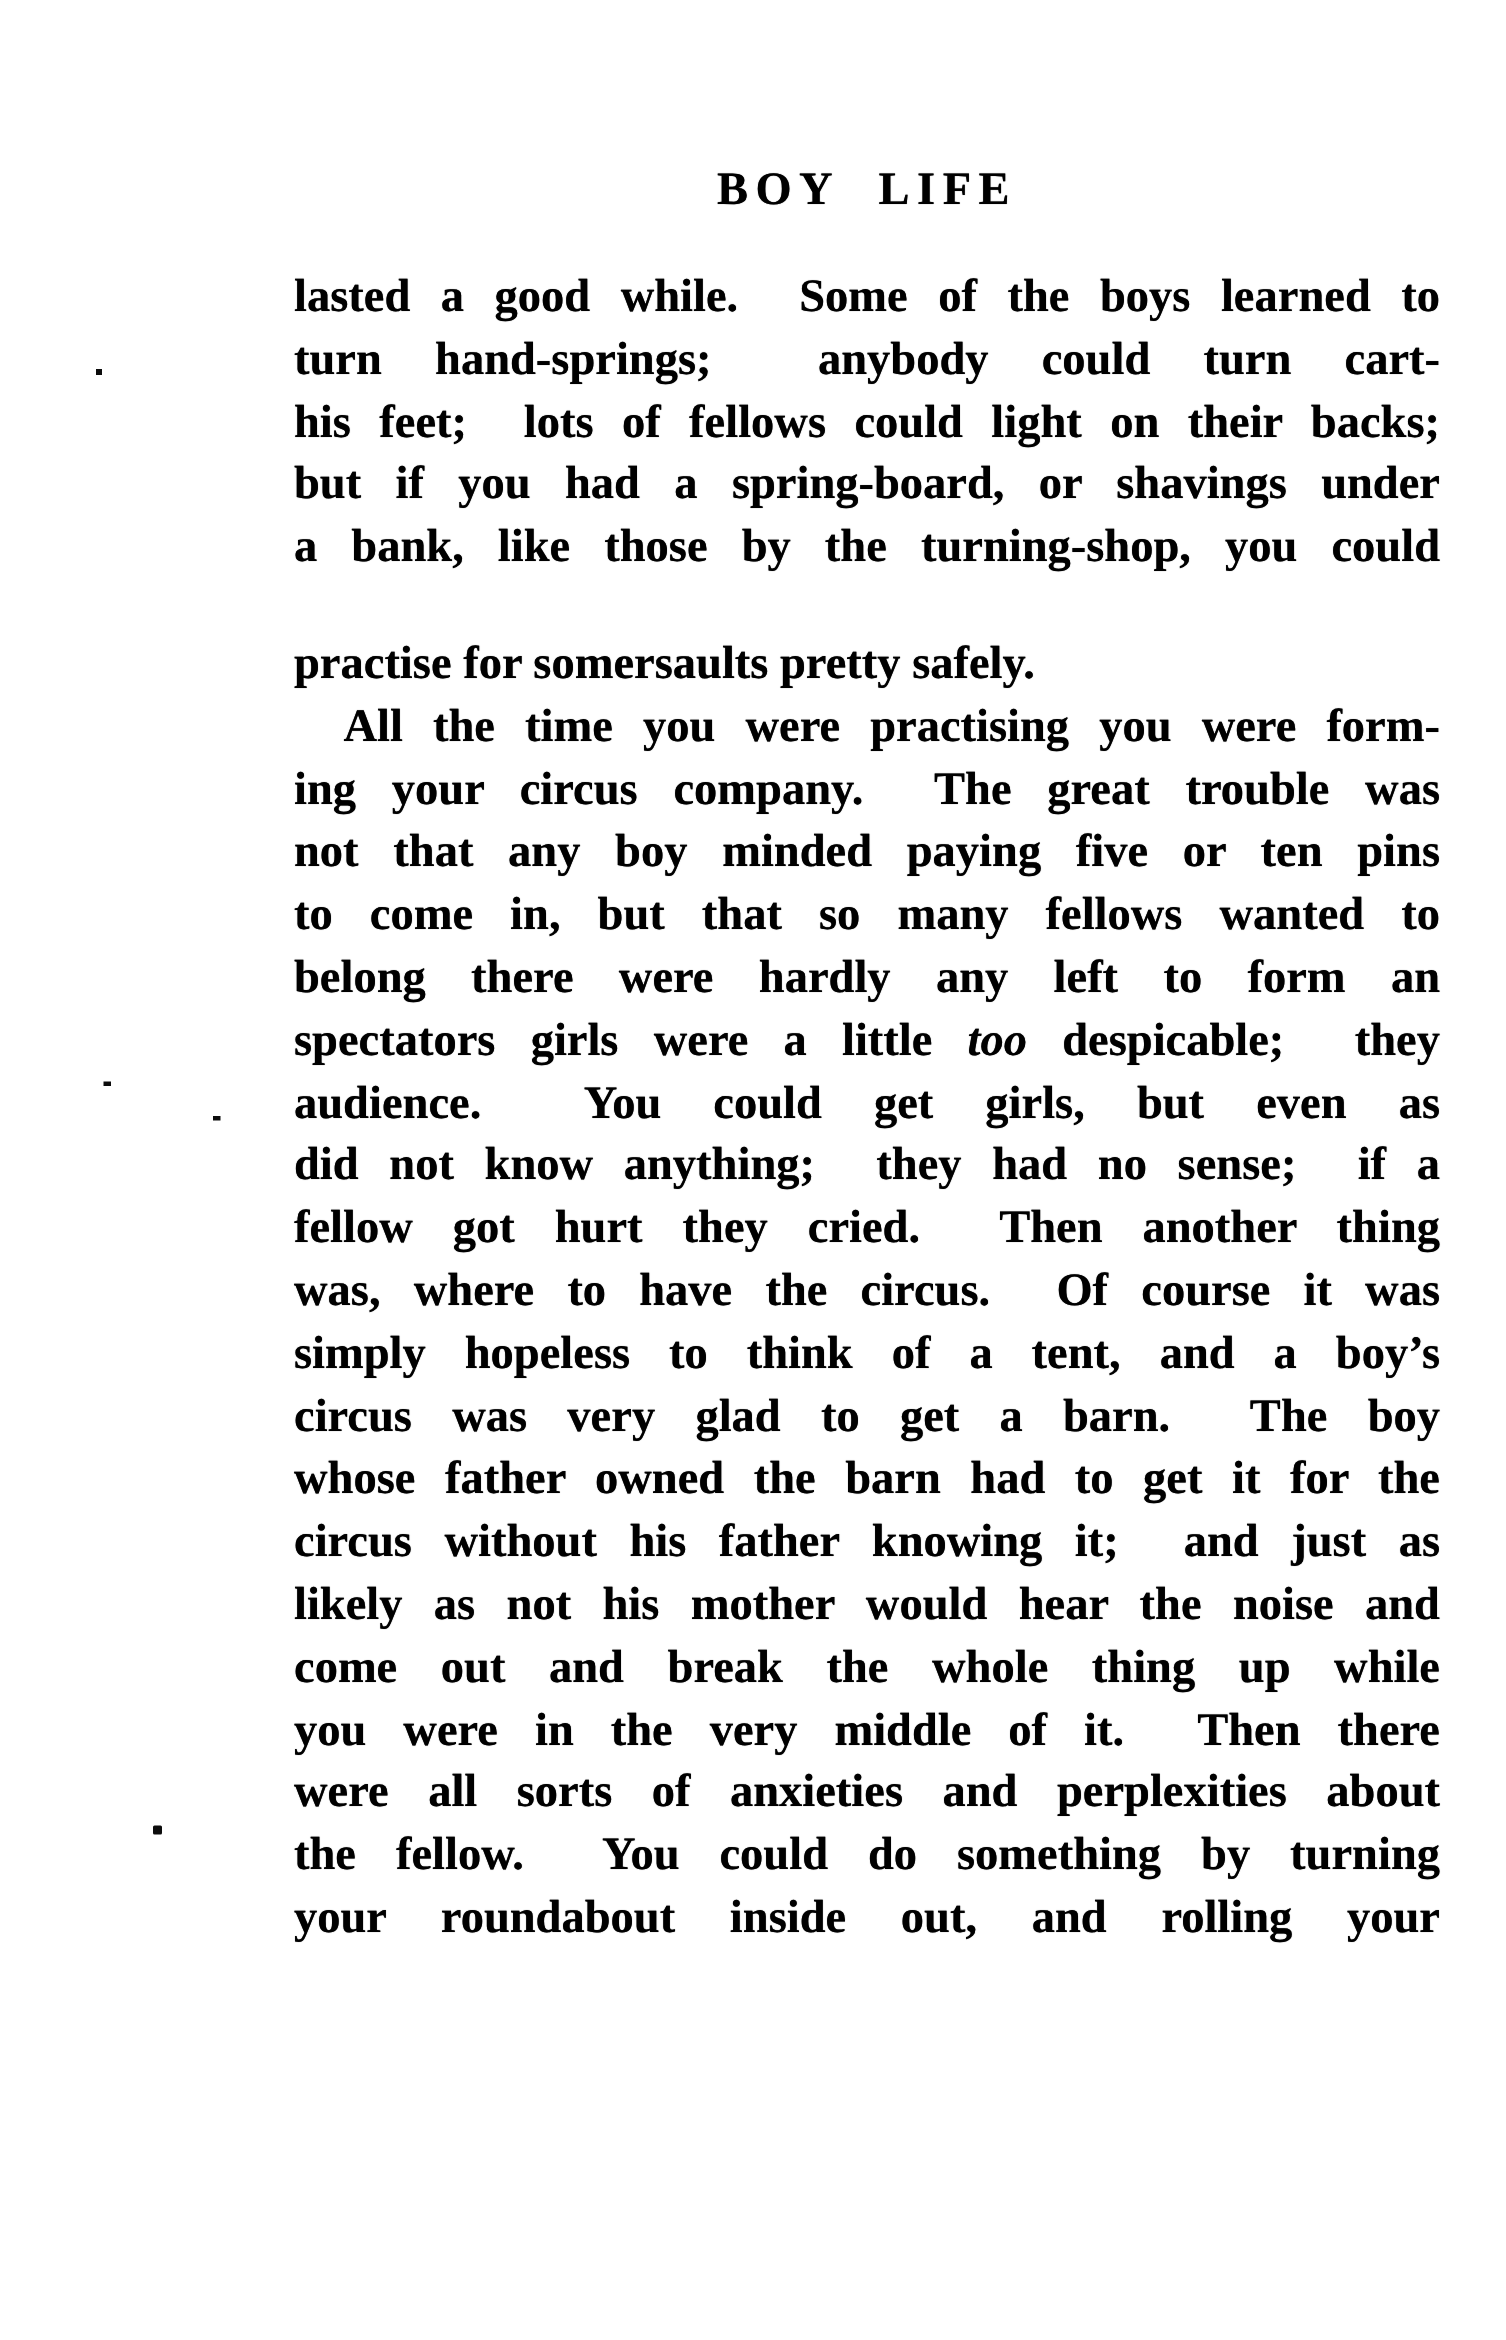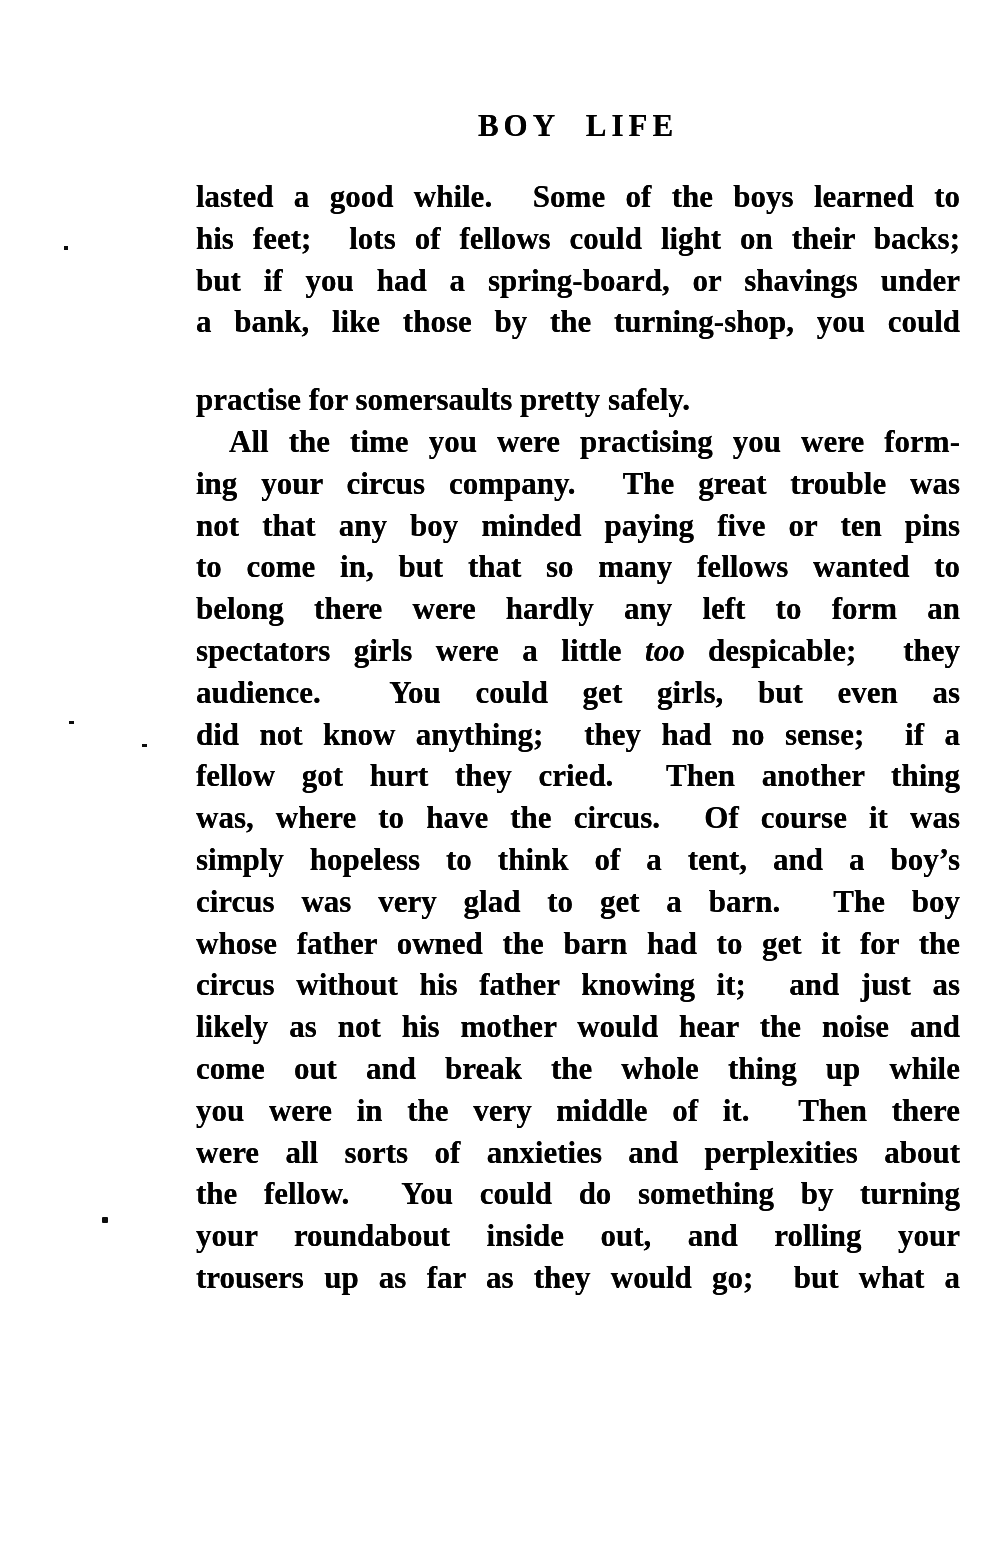--- a/index.html
+++ b/index.html
@@ -58,20 +58,21 @@
 </style>
 </head>
 <body>
 
 <div class="page">
 
   <div class="running-head">BOY LIFE</div>
 
   <div class="body-text">
     <div class="line">lasted a good while.  Some of the boys learned to</div>
+    <div class="line">turn hand-springs;  anybody could turn cart-</div>
     <div class="line">his feet;  lots of fellows could light on their backs;</div>
     <div class="line">but if you had a spring-board, or shavings under</div>
     <div class="line">a bank, like those by the turning-shop, you could</div>
     <div class="line para-end">practise for somersaults pretty safely.</div>
     <div class="line indent">All the time you were practising you were form-</div>
     <div class="line">ing your circus company.  The great trouble was</div>
     <div class="line">not that any boy minded paying five or ten pins</div>
     <div class="line">to come in, but that so many fellows wanted to</div>
     <div class="line">belong there were hardly any left to form an</div>
     <div class="line"><span>spectators girls were a little </span><em>too</em><span> despicable;  they</span></div>

